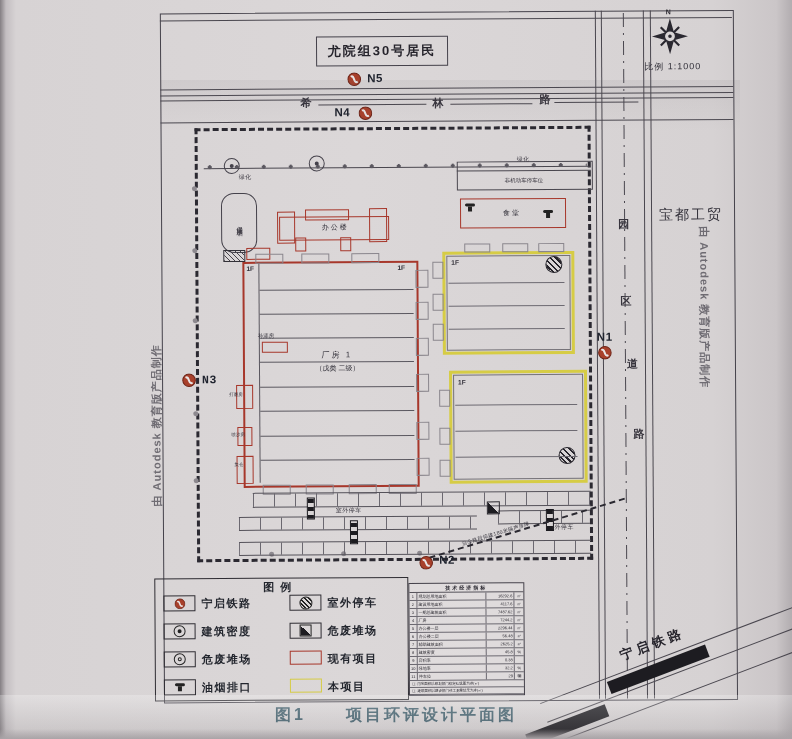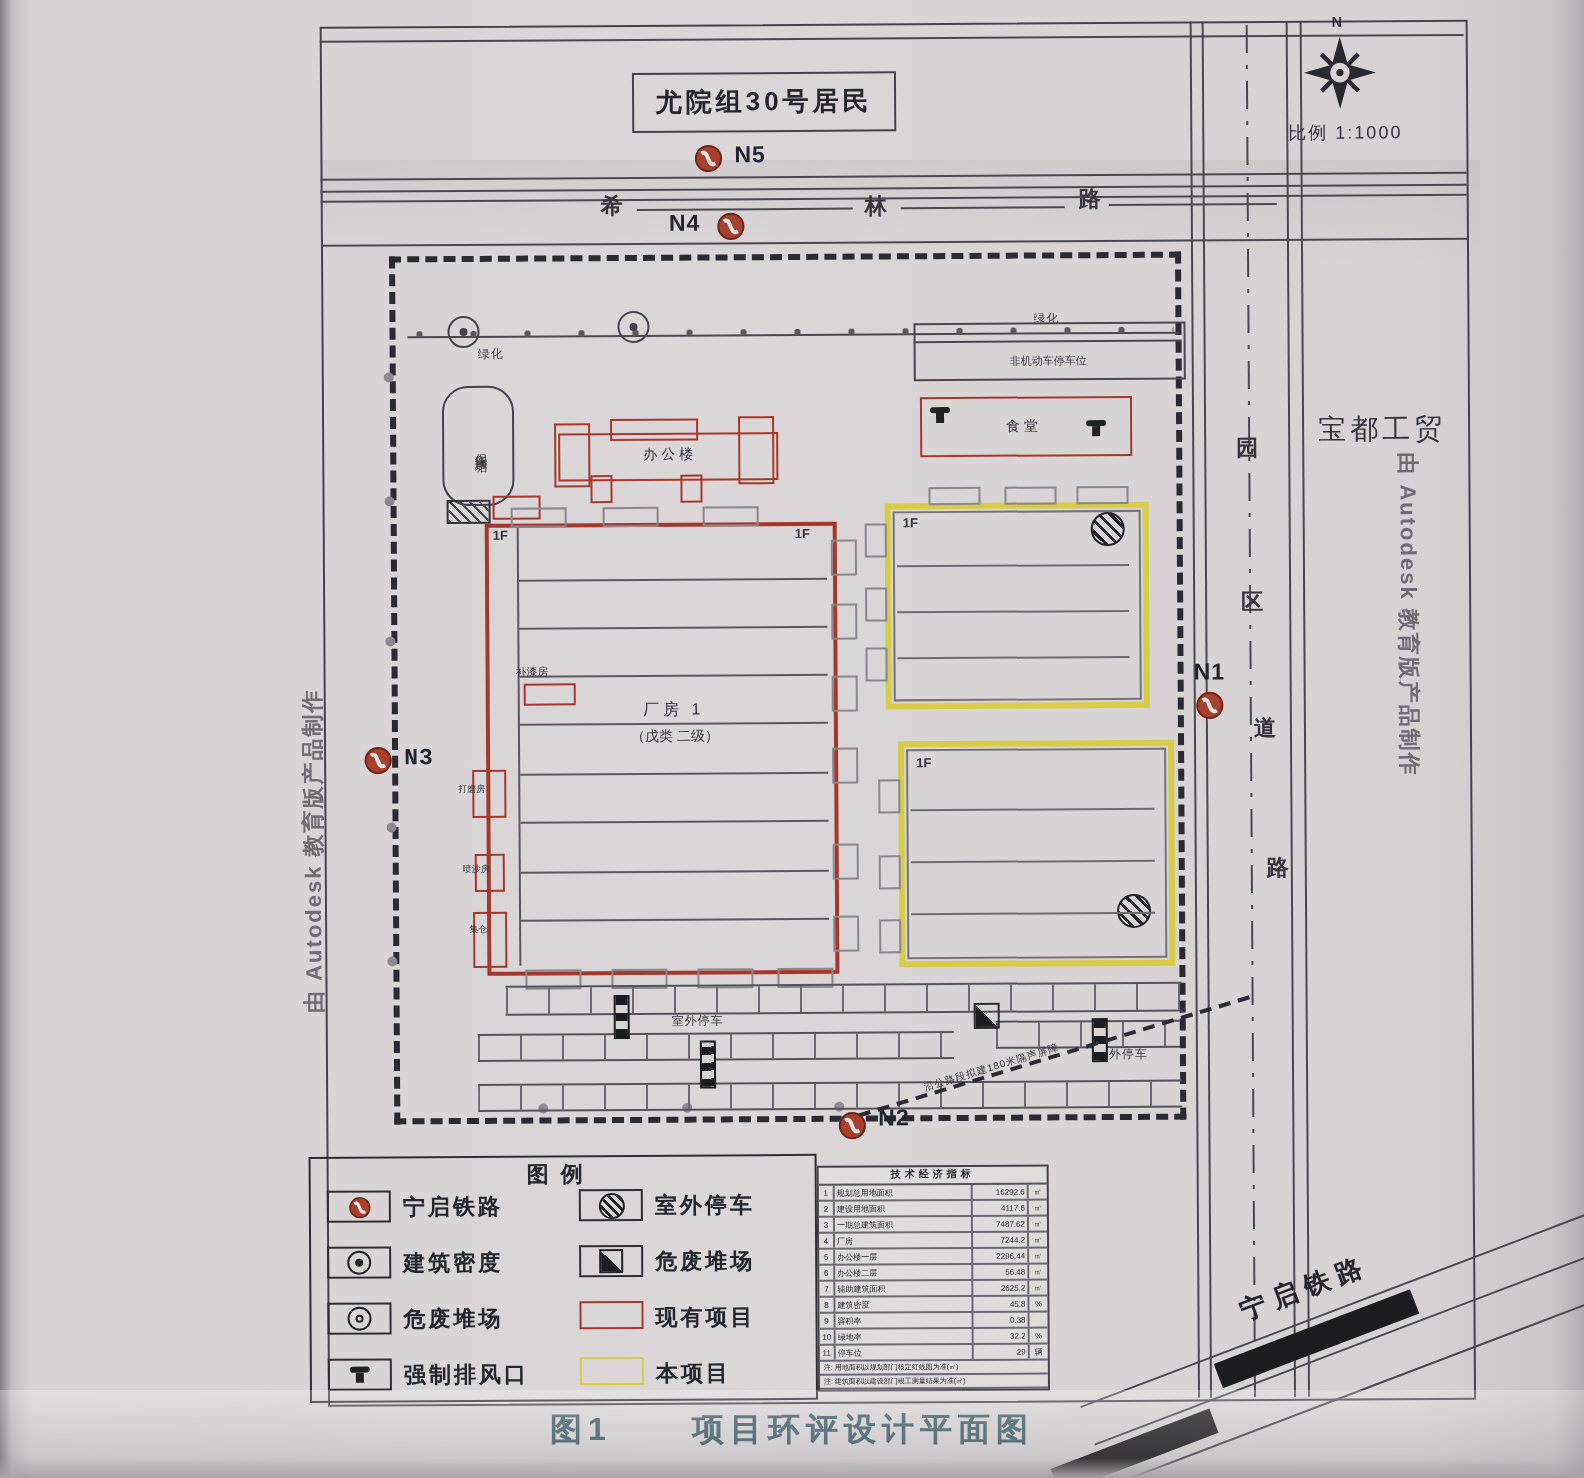--- a/index.html
+++ b/index.html
@@ -324,21 +324,21 @@
         <div class="rain-icon"></div>
       </div>
   <span class="lilabel" style="left:200px;top:623px;">建筑密度</span>
   <div class="libox" style="left:162px;top:650px;">
         <div class="sewage-icon"></div>
       </div>
   <span class="lilabel" style="left:200px;top:651px;">危废堆场</span>
   <div class="libox" style="left:162px;top:678px;">
         <div class="fume-icon"></div>
       </div>
-  <span class="lilabel" style="left:200px;top:679px;">强制排风口</span>
+  <span class="lilabel" style="left:200px;top:679px;">油烟排口</span>
   <div class="libox" style="left:288px;top:594px;">
         <div class="hatch-mini"></div>
       </div>
   <span class="lilabel" style="left:326px;top:595px;">室外停车</span>
   <div class="libox" style="left:288px;top:622px;">
         <div class="waste-mini"></div>
       </div>
   <span class="lilabel" style="left:326px;top:623px;">危废堆场</span>
   <div class="swatch" style="left:288px;top:650px;border:1.3px solid #a7372b;"></div>
   <span class="lilabel" style="left:326px;top:651px;">现有项目</span>

